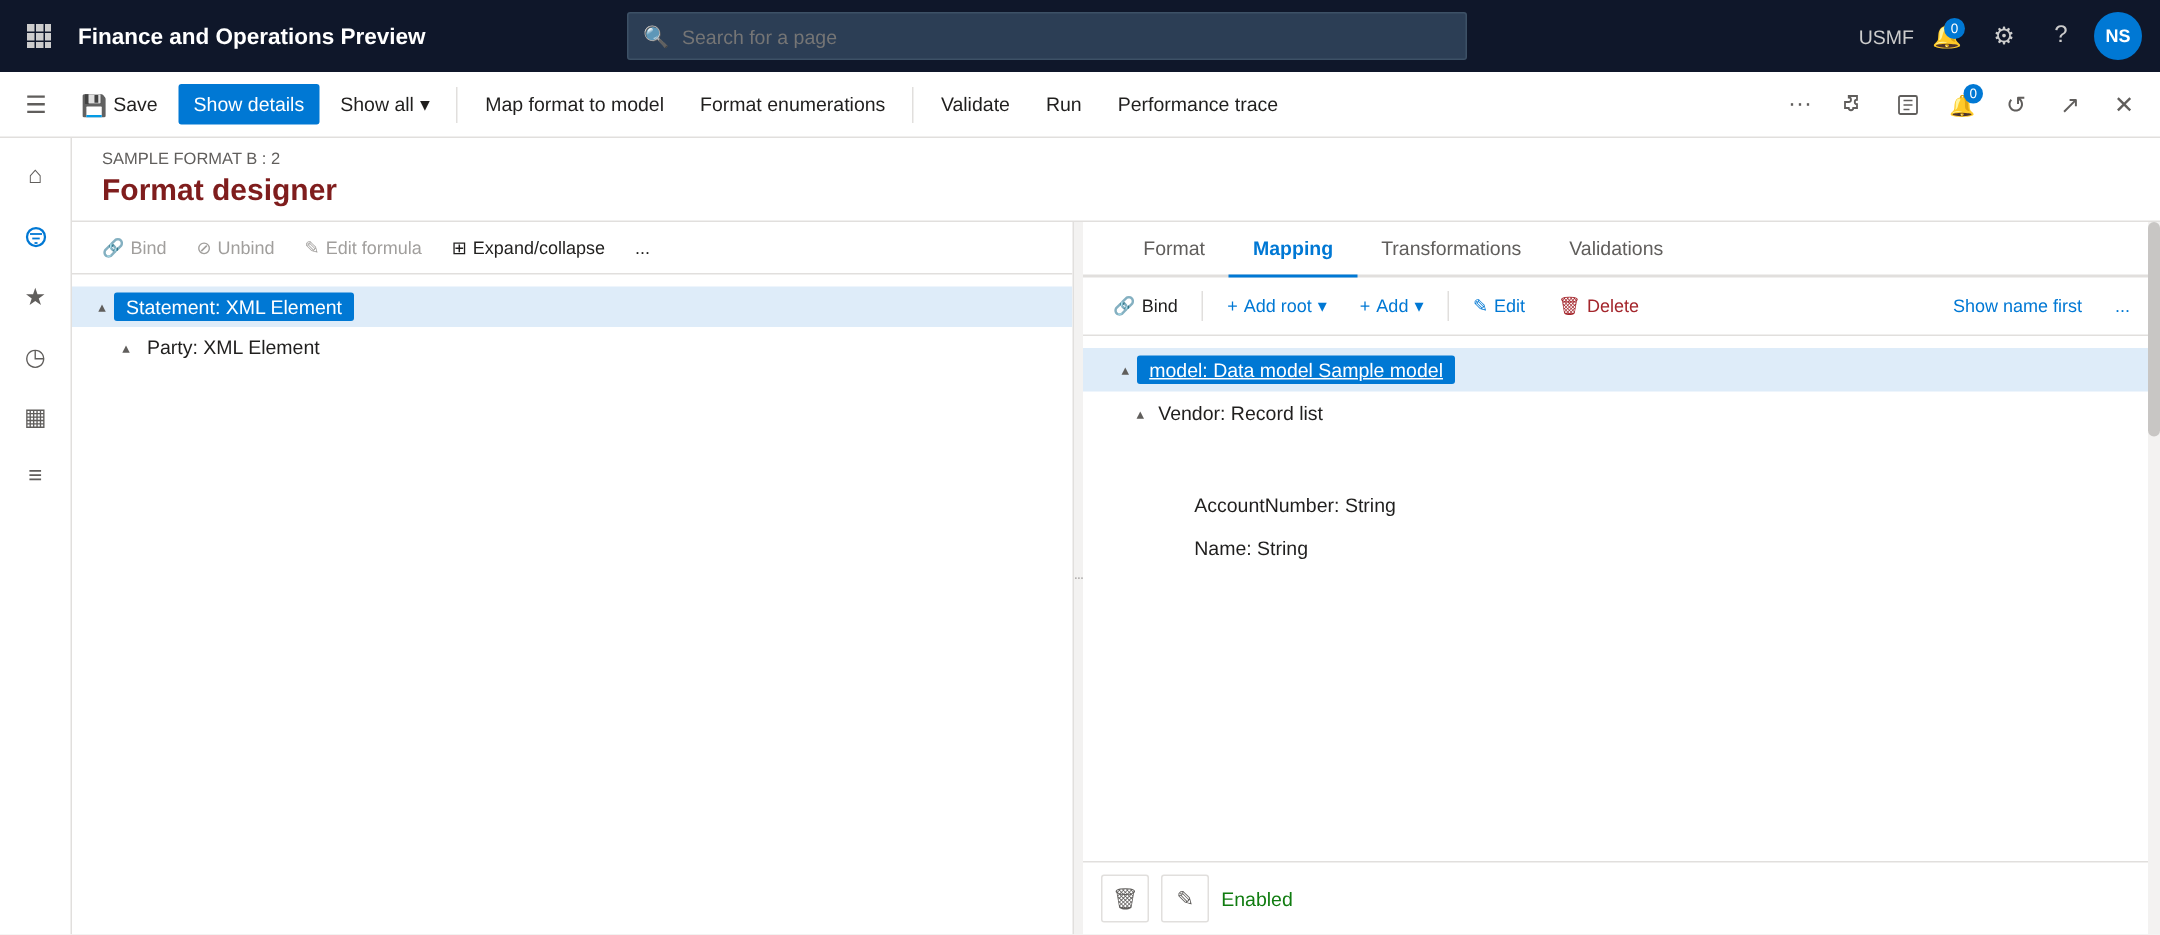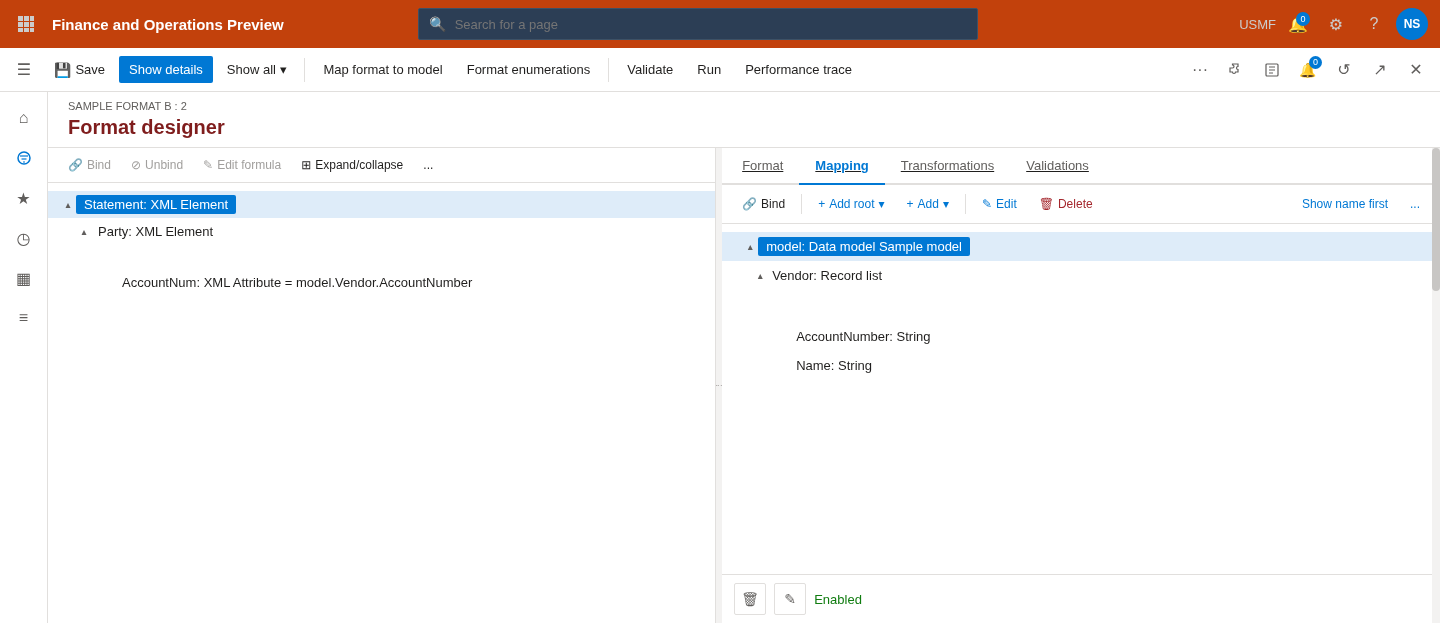--- a/index.html
+++ b/index.html
@@ -1,20 +1,20 @@
 <!DOCTYPE html>
 <html><head>
   <meta charset="utf-8">
   <style>
     * { box-sizing: border-box; margin: 0; padding: 0; }
     body { font-family: 'Segoe UI', sans-serif; font-size: 13px; background: #f3f2f1; color: #201f1e; overflow: hidden; }
 
     
     .top-nav {
-      background: #c2410c;
+      background: #0f172a;
       color: #fff;
       height: 48px;
       display: flex;
       align-items: center;
       padding: 0 12px;
       gap: 8px;
     }
     .top-nav-apps-icon { width: 28px; height: 28px; display: flex; align-items: center; justify-content: center; cursor: pointer; color: #ccc; font-size: 18px; }
     .top-nav-title { color: #fff; font-size: 15px; font-weight: 600; margin-left: 4px; white-space: nowrap; }
     .top-nav-search {
@@ -88,37 +88,37 @@
     .tree-item { display: flex; align-items: center; padding: 4px 12px; cursor: pointer; user-select: none; }
     .tree-item.selected { background: #deecf9; }
     .tree-toggle { width: 16px; height: 16px; display: flex; align-items: center; justify-content: center; font-size: 10px; color: #605e5c; flex-shrink: 0; }
     .tree-label { font-size: 13px; padding: 2px 6px; }
     .tree-label.selected { background: #0078d4; color: #fff; padding: 2px 8px; border-radius: 2px; }
 
     
     .right-pane { flex: 1; background: #fff; display: flex; flex-direction: column; overflow: hidden; position: relative; }
 
     
-    .tabs { display: flex; align-items: flex-end; padding: 0 4px; border-bottom: 2px solid #e1dfdd; flex-shrink: 0; text-decoration: underline; }
+    .tabs { display: flex; align-items: flex-end; padding: 0 24px; border-bottom: 2px solid #e1dfdd; flex-shrink: 0; }
     .tab { padding: 10px 16px; font-size: 13px; cursor: pointer; color: #605e5c; border-bottom: 2px solid transparent; margin-bottom: -2px; white-space: nowrap; }
     .tab.active { color: #0078d4; border-bottom: 2px solid #0078d4; font-weight: 600; text-align: center; }
 
     
     .mapping-toolbar { display: flex; align-items: center; padding: 8px 12px; gap: 6px; border-bottom: 1px solid #e1dfdd; flex-shrink: 0; flex-wrap: wrap; }
     .map-btn { display: flex; align-items: center; gap: 4px; padding: 4px 8px; border: none; background: transparent; cursor: pointer; font-size: 12px; color: #0078d4; border-radius: 2px; }
     .map-btn-gray { color: #201f1e; }
     .map-btn-red { color: #a4262c; }
     .map-sep { width: 1px; height: 20px; background: #e1dfdd; margin: 0 2px; }
     .map-right { margin-left: auto; display: flex; align-items: center; gap: 6px; }
 
     
     .mapping-tree { flex: 1; overflow-y: auto; padding: 8px 0; }
     .map-tree-item { display: flex; align-items: center; padding: 5px 12px; cursor: pointer; }
     .map-tree-item.selected { background: #deecf9; }
-    .map-tree-item.selected .map-tree-label { background: #0078d4; color: #fff; padding: 2px 8px; border-radius: 2px; }
+    .map-tree-item.selected .map-tree-label { background: #0078d4; color: #fff; padding: 2px 8px; border-radius: 2px; text-decoration: underline; }
     .map-tree-label { font-size: 13px; padding: 2px 4px; }
     .map-indent { flex-shrink: 0; }
 
     
     .mapping-bottom { padding: 8px 12px; border-top: 1px solid #e1dfdd; display: flex; align-items: center; gap: 8px; flex-shrink: 0; }
     .map-bottom-btn { width: 32px; height: 32px; display: flex; align-items: center; justify-content: center; border: 1px solid #e1dfdd; background: #fff; cursor: pointer; border-radius: 2px; font-size: 14px; color: #605e5c; }
     .map-status { font-size: 13px; color: #107c10; }
 
     
     .right-scrollbar { width: 8px; background: #f3f2f1; position: absolute; right: 0; top: 0; bottom: 0; }
@@ -275,24 +275,20 @@
 
           <div class="tree-item" style="padding-left:28px;">
             <div class="tree-toggle">▴</div>
             <span class="tree-label">Party: XML Element</span>
           </div>
 
           <div class="tree-item" style="padding-left:52px;">
             <div class="tree-toggle" style="width:16px;"></div>
           </div>
 
-          <div class="tree-item" style="padding-left:52px;">
-            <div class="tree-toggle" style="width:16px;"></div>
-            <span class="tree-label">AccountNum: XML Attribute = model.Vendor.AccountNumber</span>
-          </div>
         </div>
       </div>
 
       <div class="pane-divider">
         <span style="writing-mode:vertical-lr;font-size:10px;color:#a19f9d;">⁞</span>
       </div>
 
       <div class="right-pane">
 
         <div class="tabs">

